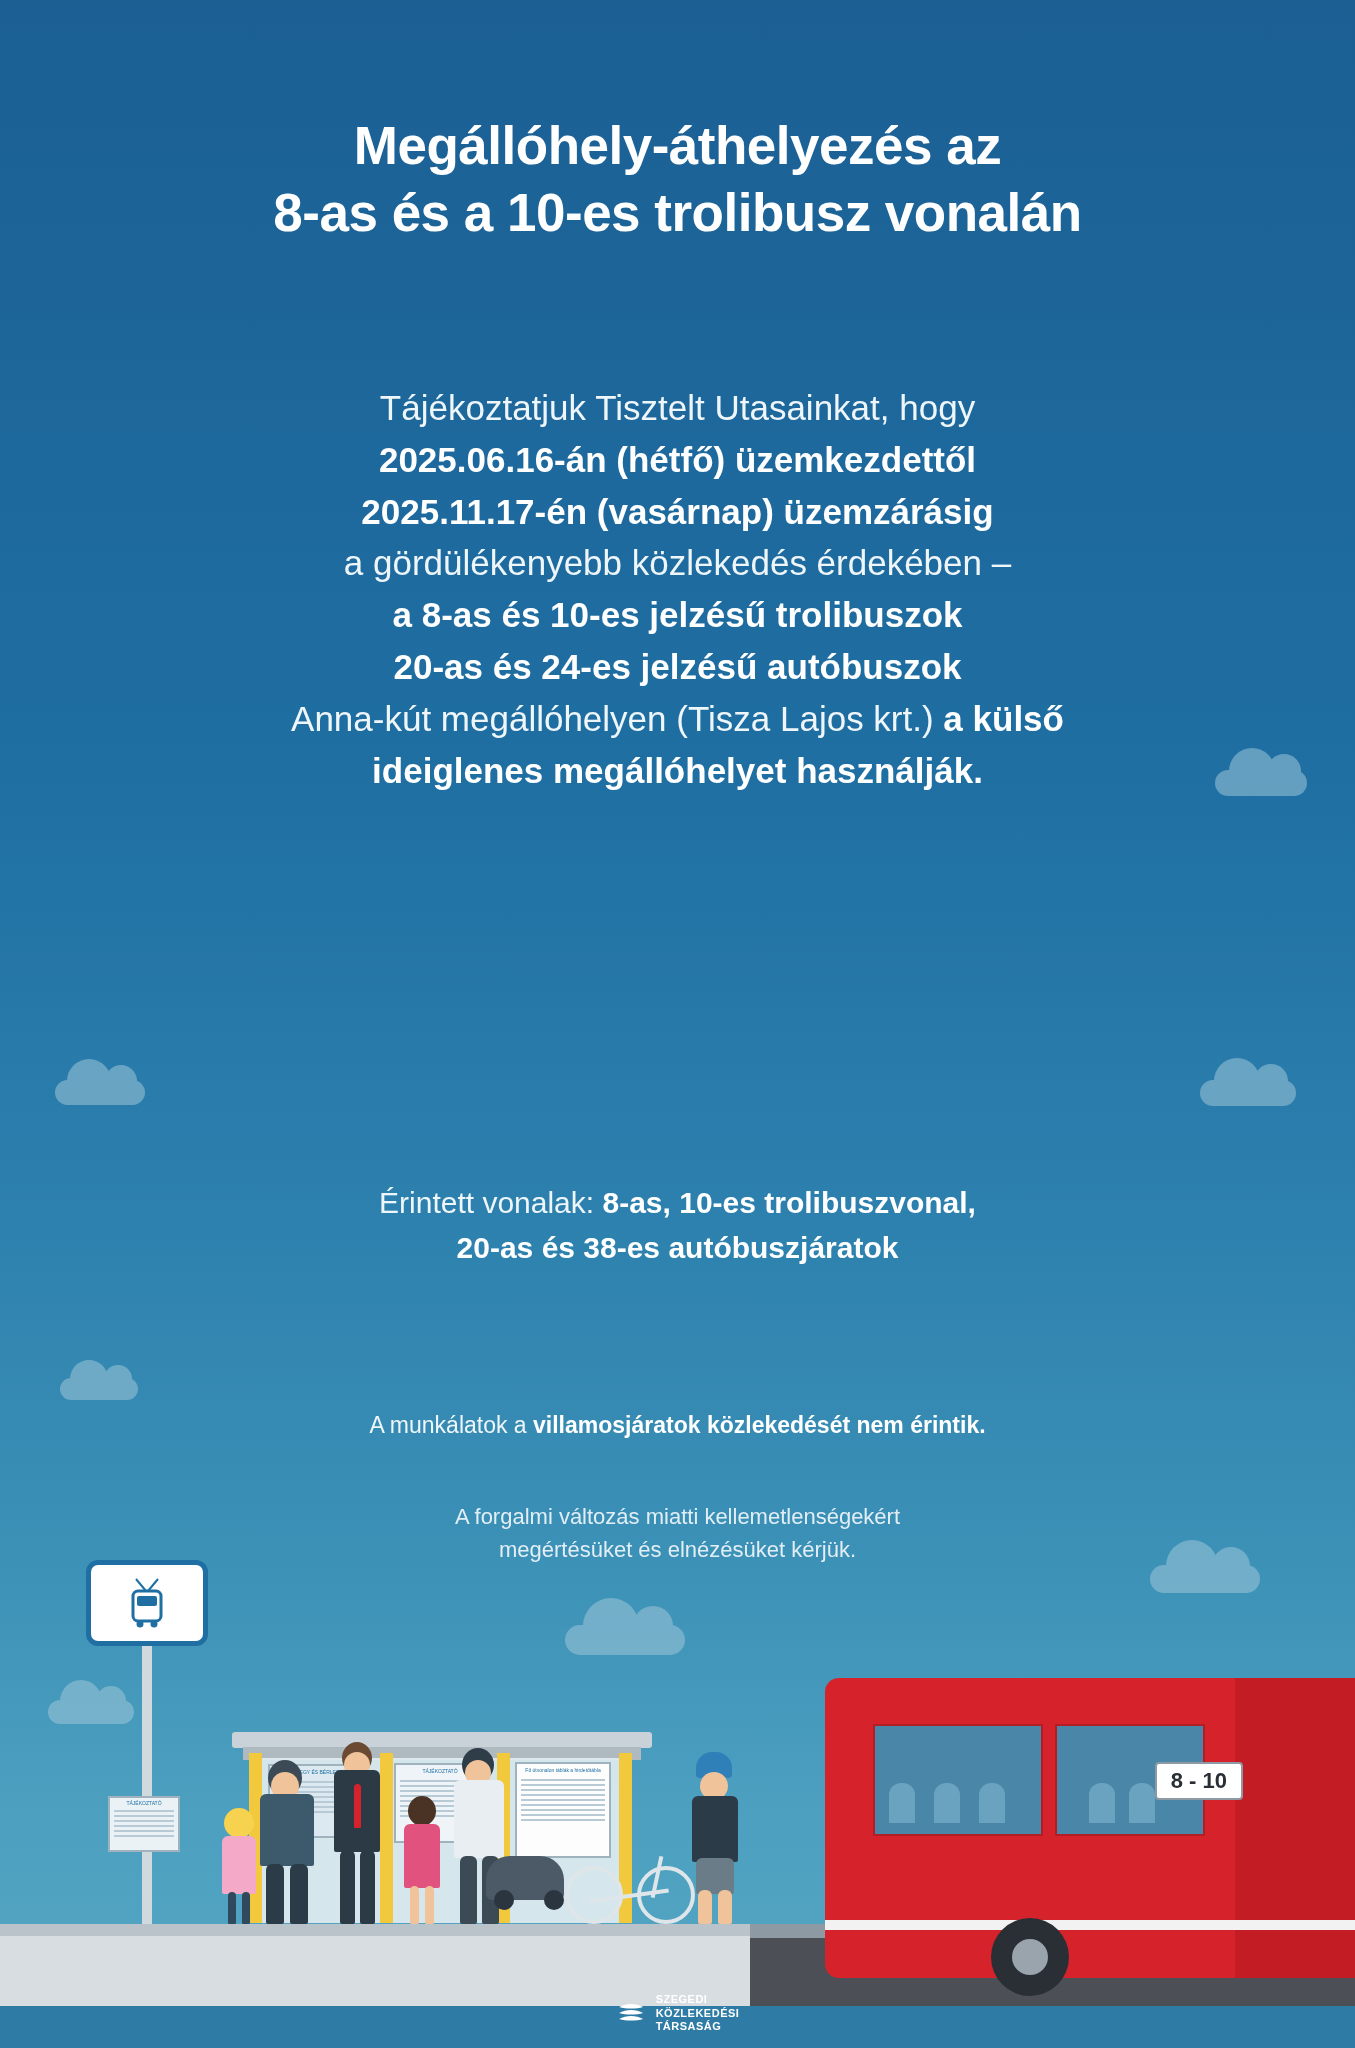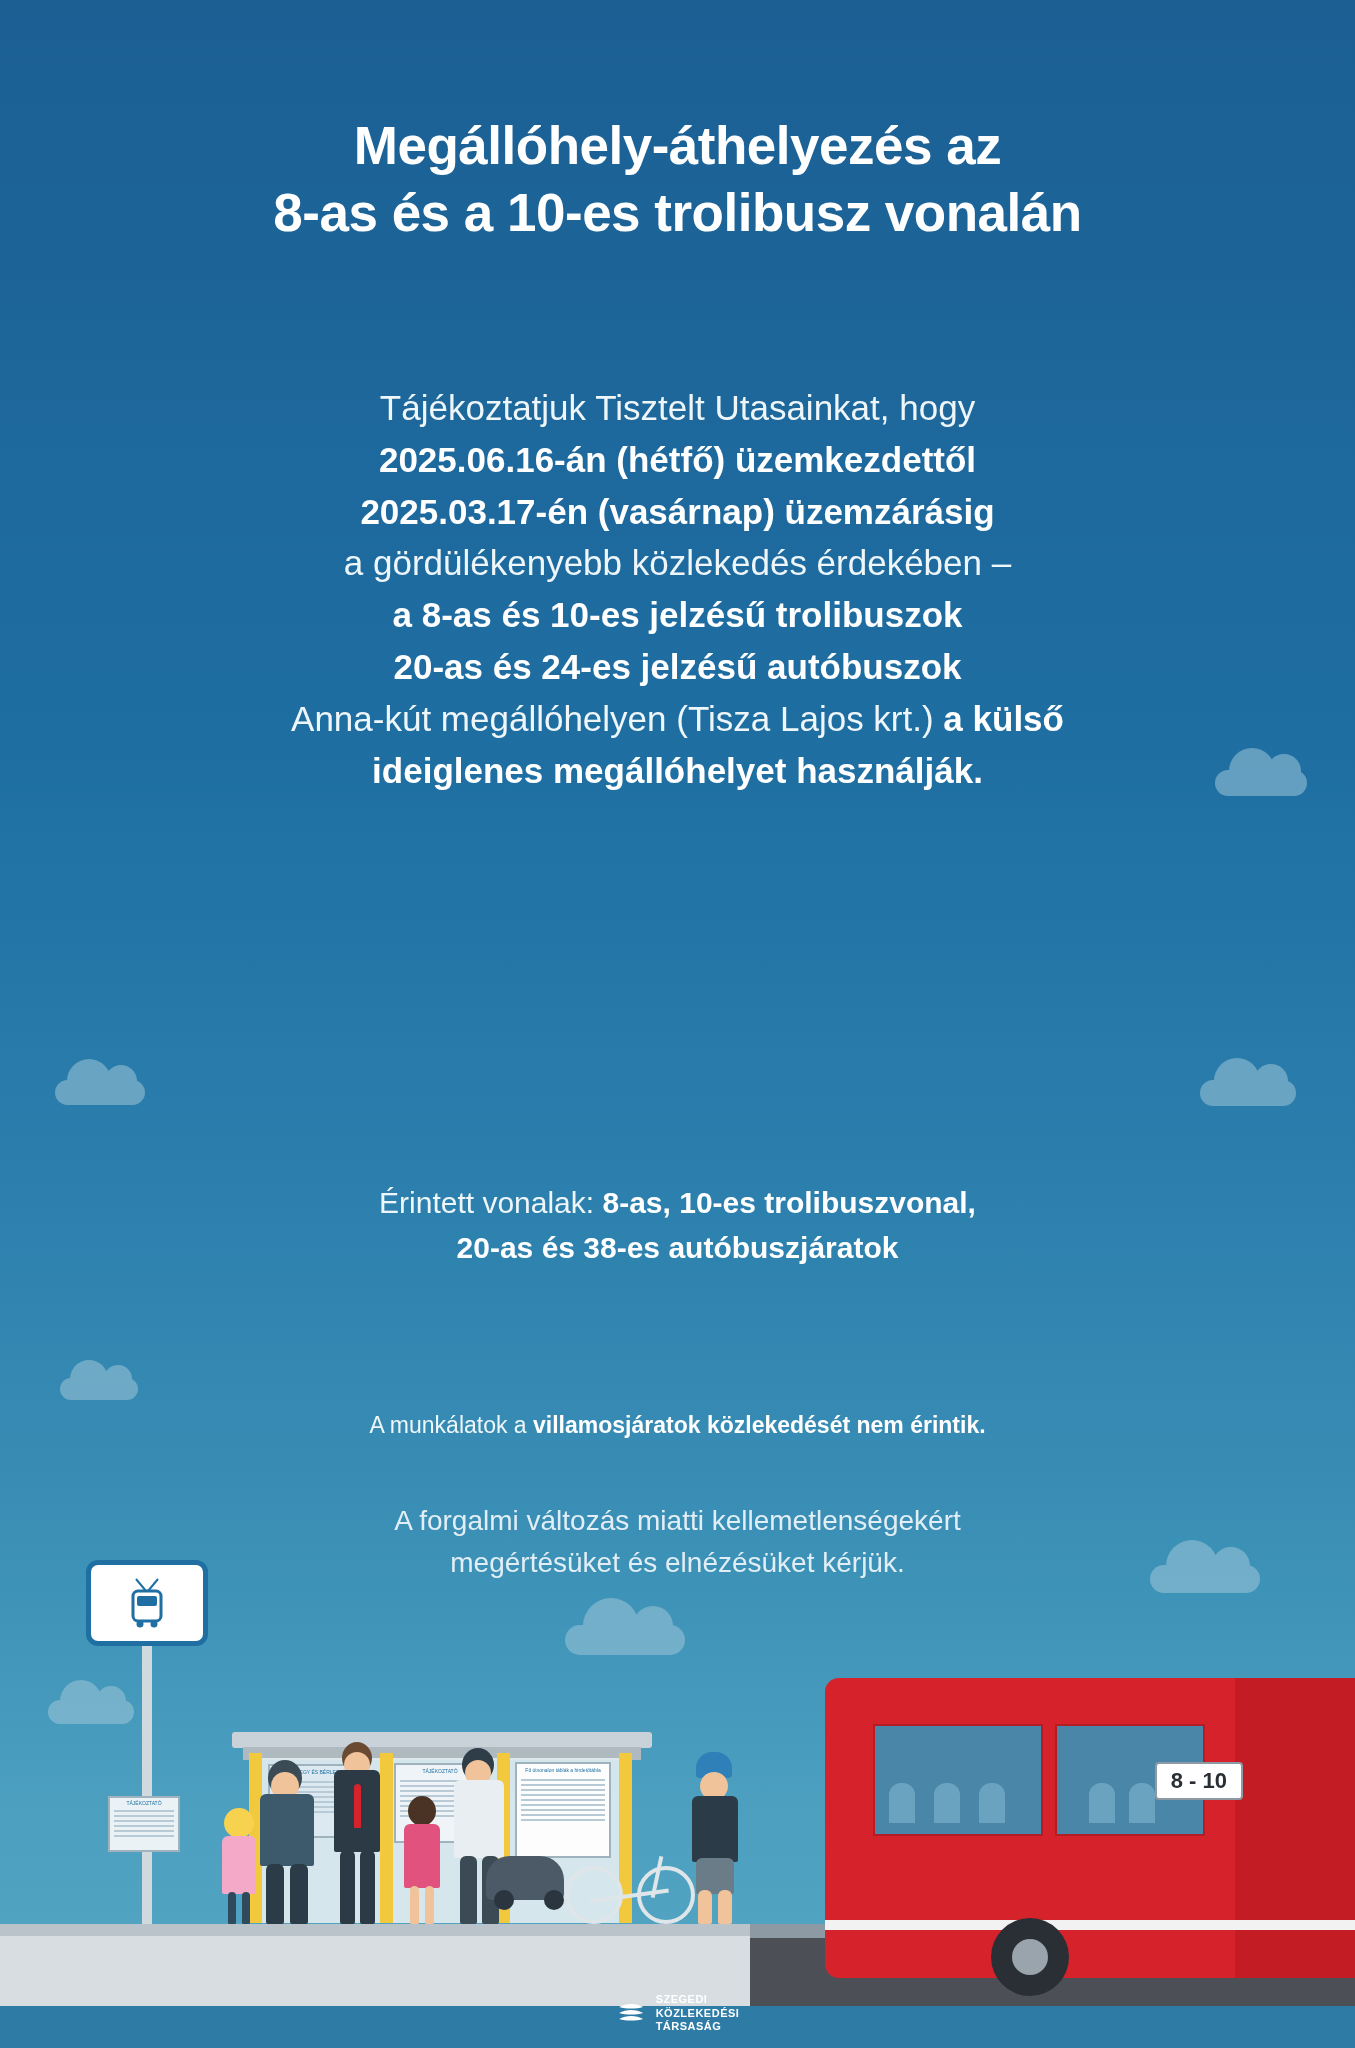--- a/index.html
+++ b/index.html
@@ -50,21 +50,21 @@
   .body-block {
     position: absolute; left: 0; width: 100%;
     text-align: center; color: #eef6fa;
   }
   .para1 { top: 382px; font-size: 35px; line-height: 1.48; }
   .para1 .b { font-weight: bold; color: #ffffff; }
   .para2 { top: 1180px; font-size: 30px; line-height: 1.5; }
   .para2 .b { font-weight: bold; color: #ffffff; }
   .para3 { top: 1412px; font-size: 23px; }
   .para3 .b { font-weight: bold; color: #ffffff; }
-  .para4 { top: 1500px; font-size: 28px; line-height: 1.5; color: #e2eef5; }
+  .para4 { top: 1500px; font-size: 22px; line-height: 1.5; color: #e2eef5; }
 
   
   .sign-pole {
     position: absolute; left: 142px; top: 1640px;
     width: 10px; height: 290px; background: #cfd9de;
   }
   .sign-box {
     position: absolute; left: 86px; top: 1560px;
     width: 122px; height: 86px;
     background: #ffffff; border: 5px solid #1f6fa3; border-radius: 12px;
@@ -198,21 +198,21 @@
   <div class="cloud c7"></div>
 
   <div class="title">
     <div>Megállóhely-áthelyezés az</div>
     <div>8-as és a 10-es trolibusz vonalán</div>
   </div>
 
   <div class="body-block para1">
     <div>Tájékoztatjuk Tisztelt Utasainkat, hogy</div>
     <div class="b">2025.06.16-án (hétfő) üzemkezdettől</div>
-    <div class="b">2025.03.17-én (vasárnap) üzemzárásig</div>
+    <div class="b">2025.11.17-én (vasárnap) üzemzárásig</div>
     <div>a gördülékenyebb közlekedés érdekében –</div>
     <div class="b">a 8-as és 10-es jelzésű trolibuszok</div>
     <div class="b">20-as és 24-es jelzésű autóbuszok</div>
     <div>
       <span>Anna-kút megállóhelyen (Tisza Lajos krt.) </span><span class="b">a külső</span>
     </div>
     <div class="b">ideiglenes megállóhelyet használják.</div>
   </div>
 
   <div class="body-block para2">

